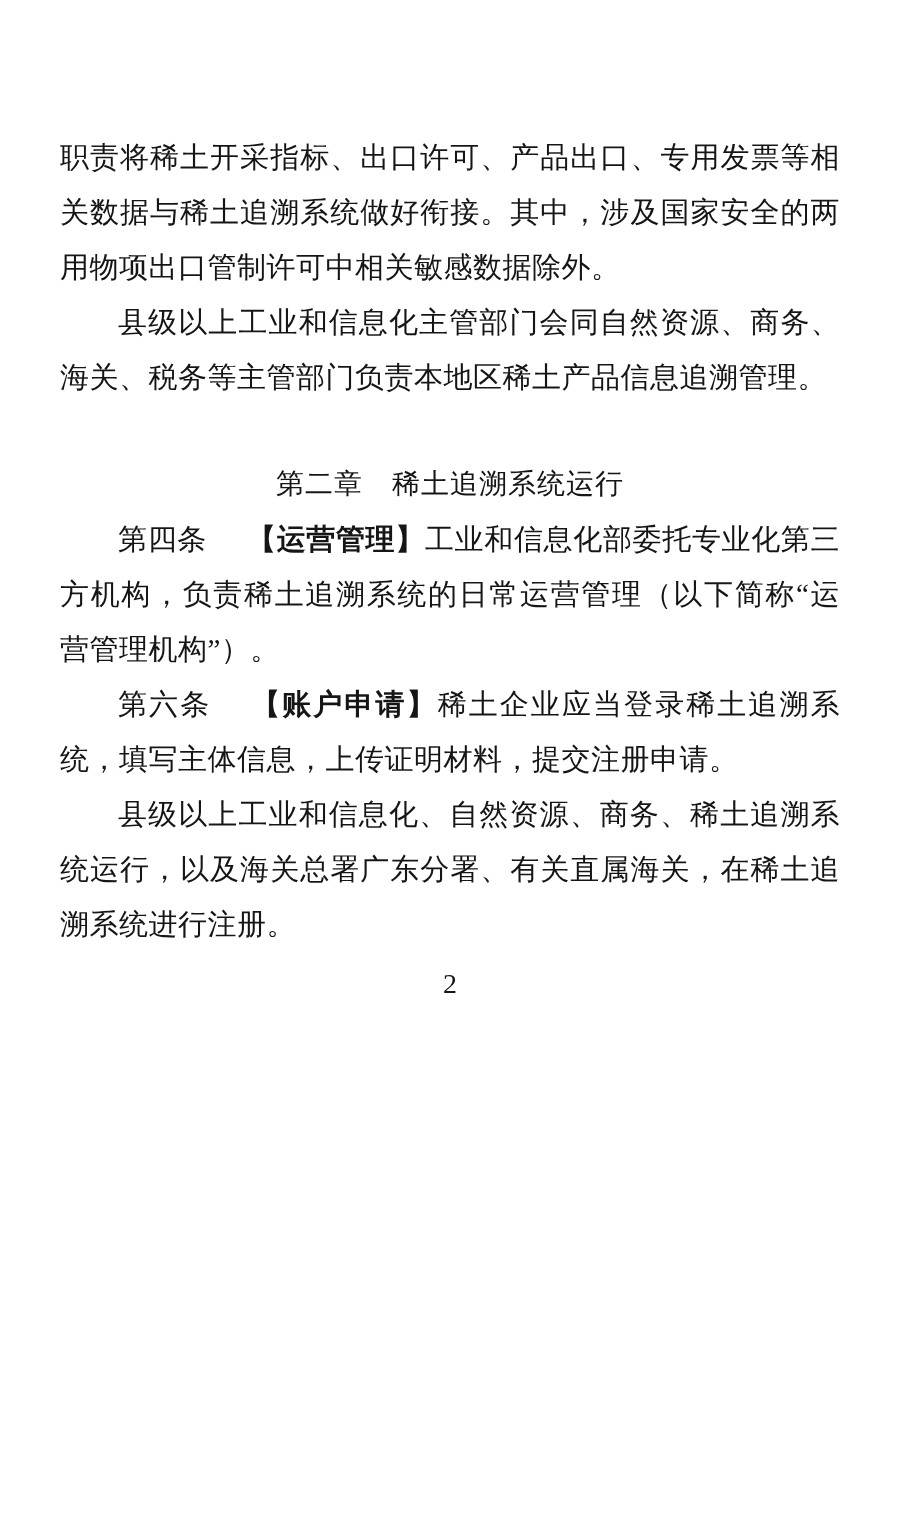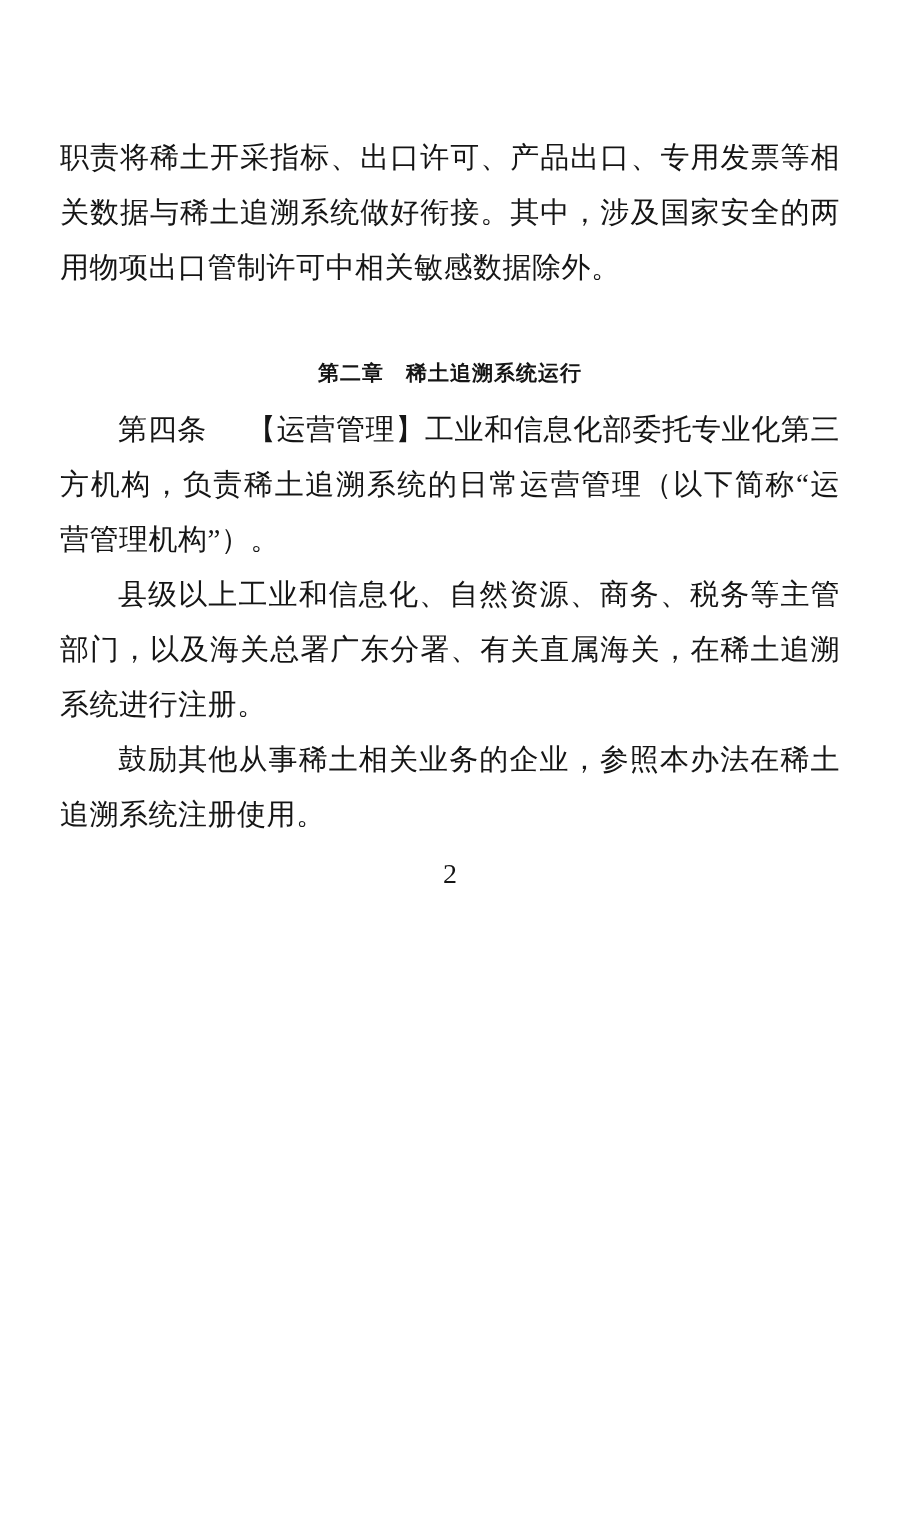--- a/index.html
+++ b/index.html
@@ -27,54 +27,55 @@
     text-align: justify;
     text-align-last: left;
     letter-spacing: 0.5px;
     word-break: break-all;
   }
   .indent {
     text-indent: 2em;
   }
   .chapter {
     margin: 50px 0 0 0;
-    font-size: 21px;
+    font-size: 28px;
     line-height: 57px;
-    font-weight: 700;
+    font-weight: 400;
     text-align: center;
     letter-spacing: 1px;
   }
   .artnum {
     font-weight: 400;
   }
   .arttitle {
-    font-weight: 400;
+    font-weight: 700;
     margin-left: 40px;
   }
   .pagenum {
     margin-top: 14px;
     text-align: center;
     font-size: 28px;
     line-height: 36px;
   }
 </style>
 </head>
 <body>
 
 <div class="doc">
 
   <p class="para">职责将稀土开采指标、出口许可、产品出口、专用发票等相关数据与稀土追溯系统做好衔接。其中，涉及国家安全的两用物项出口管制许可中相关敏感数据除外。</p>
 
+  <p class="para indent">县级以上工业和信息化主管部门会同自然资源、商务、海关、税务等主管部门负责本地区稀土产品信息追溯管理。</p>
 
   <h2 class="chapter">第二章　稀土追溯系统运行</h2>
 
   <p class="para indent"><span class="artnum">第四条</span><span class="arttitle">【运营管理】</span><span>工业和信息化部委托专业化第三方机构，负责稀土追溯系统的日常运营管理（以下简称“运营管理机构”）。</span></p>
 
 
+  <p class="para indent"><span class="artnum">第六条</span><span class="arttitle">【账户申请】</span><span>稀土企业应当登录稀土追溯系统，填写主体信息，上传证明材料，提交注册申请。</span></p>
 
-  <p class="para indent">县级以上工业和信息化、自然资源、商务、税务等主管部门，以及海关总署广东分署、有关直属海关，在稀土追溯系统进行注册。</p>
+  <p class="para indent">县级以上工业和信息化、自然资源、商务、稀土追溯系统运行，以及海关总署广东分署、有关直属海关，在稀土追溯系统进行注册。</p>
 
-  <p class="para indent">鼓励其他从事稀土相关业务的企业，参照本办法在稀土追溯系统注册使用。</p>
 
 
   <div class="pagenum">2</div>
 
 </div>
 
 </body></html>

